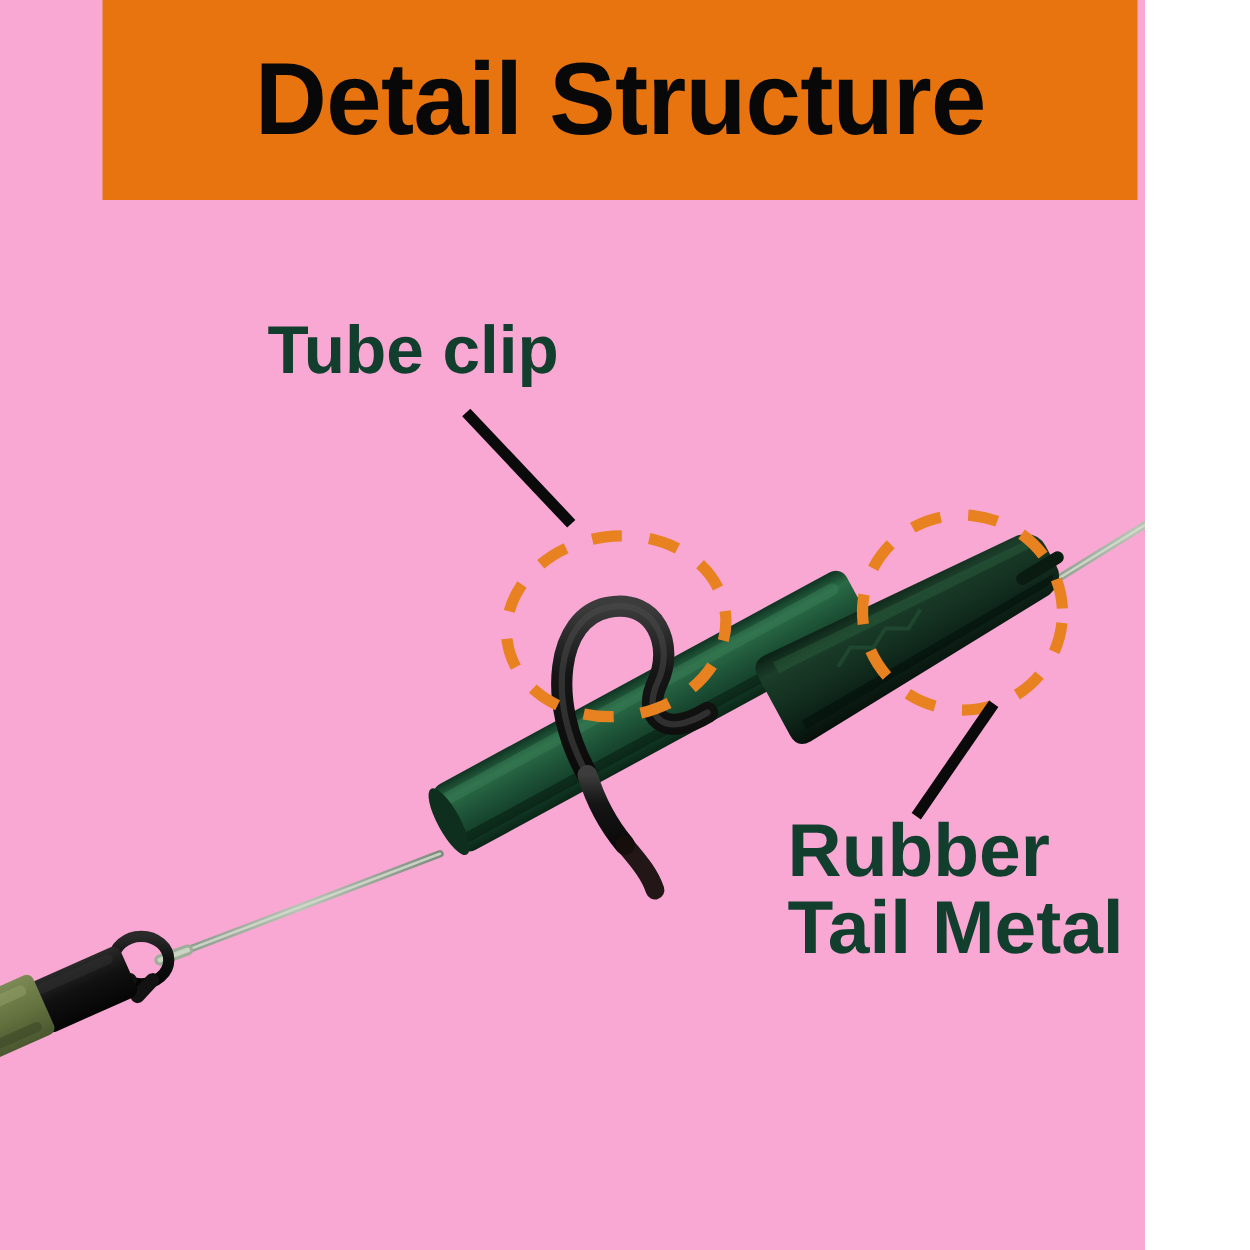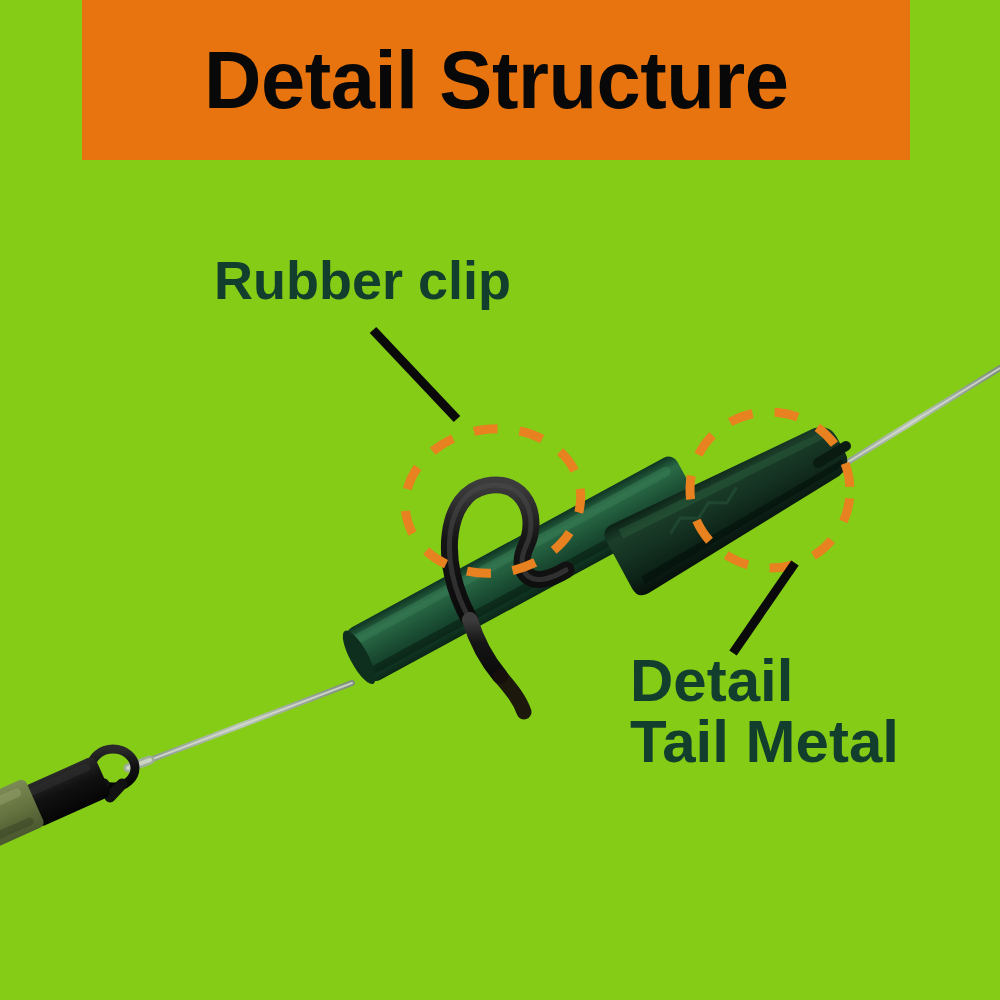--- a/index.html
+++ b/index.html
@@ -5,23 +5,23 @@
   html, body {
     margin: 0;
     padding: 0;
     background: #ffffff;
   }
   body {
     font-family: "Liberation Sans", sans-serif;
   }
   #root {
     position: relative;
-    width: 1000px;
+    width: 916px;
     height: 1000px;
-    background: #84cc16;
+    background: #f9a8d4;
     overflow: hidden;
   }
 
   
   .banner {
     position: absolute;
     left: 82px;
     top: 0px;
     width: 828px;
     height: 160px;
@@ -203,20 +203,20 @@
 
     <ellipse cx="493" cy="501" rx="88" ry="72" fill="none" stroke="#E8811F" stroke-width="9" stroke-dasharray="24 22" stroke-linecap="butt" transform="rotate(-8 493 501)"></ellipse>
 
     <ellipse cx="770" cy="490" rx="80" ry="78" fill="none" stroke="#E8811F" stroke-width="9" stroke-dasharray="24 22" stroke-linecap="butt" transform="rotate(6 770 490)"></ellipse>
 
     <path d="M 373 330 L 457 419" stroke="#0A0A0A" stroke-width="9" stroke-linecap="butt" fill="none"></path>
 
     <path d="M 795 563 L 733 653" stroke="#0A0A0A" stroke-width="9" stroke-linecap="butt" fill="none"></path>
   </svg>
 
-  <div class="label label-metal-clip">Rubber clip</div>
+  <div class="label label-metal-clip">Tube clip</div>
 
   <div class="label label-rubber-tail">
-    <span class="l1">Detail</span>
+    <span class="l1">Rubber</span>
     <span class="l2">Tail Metal</span>
   </div>
 
 </div>
 
 </body></html>

